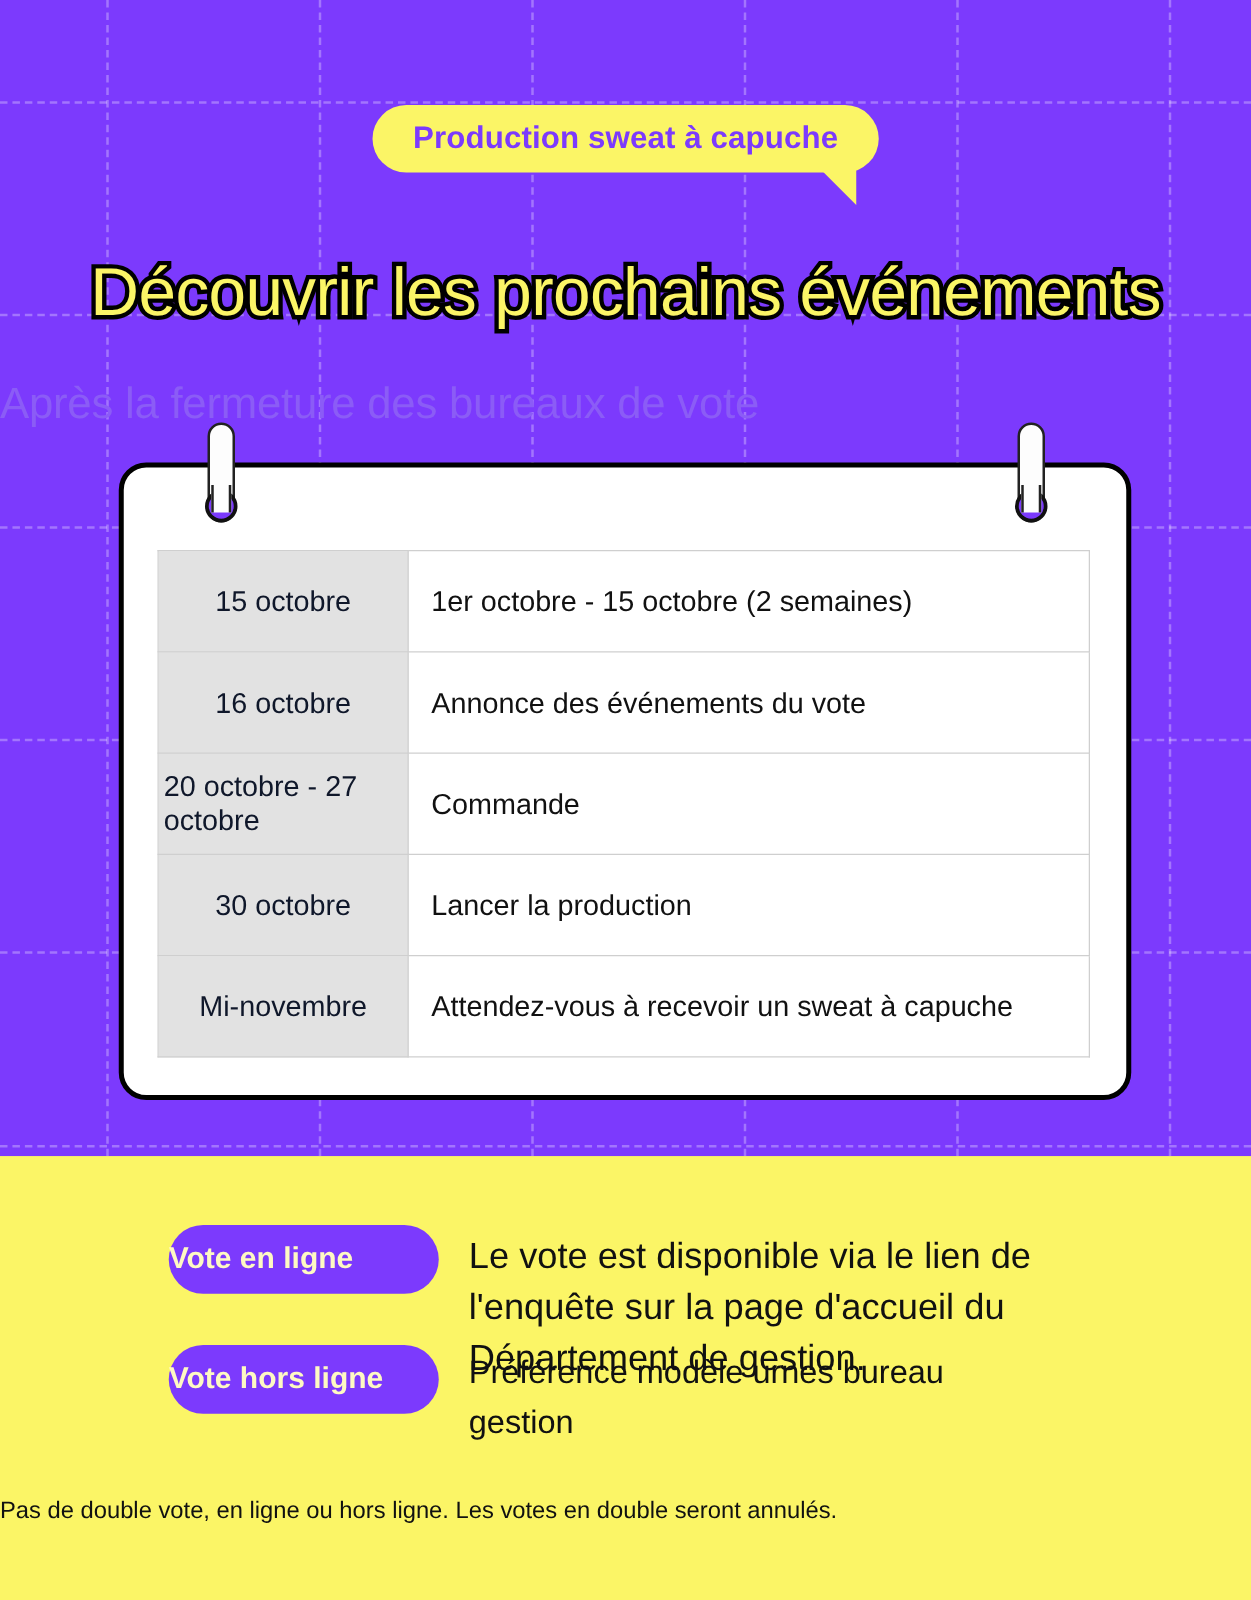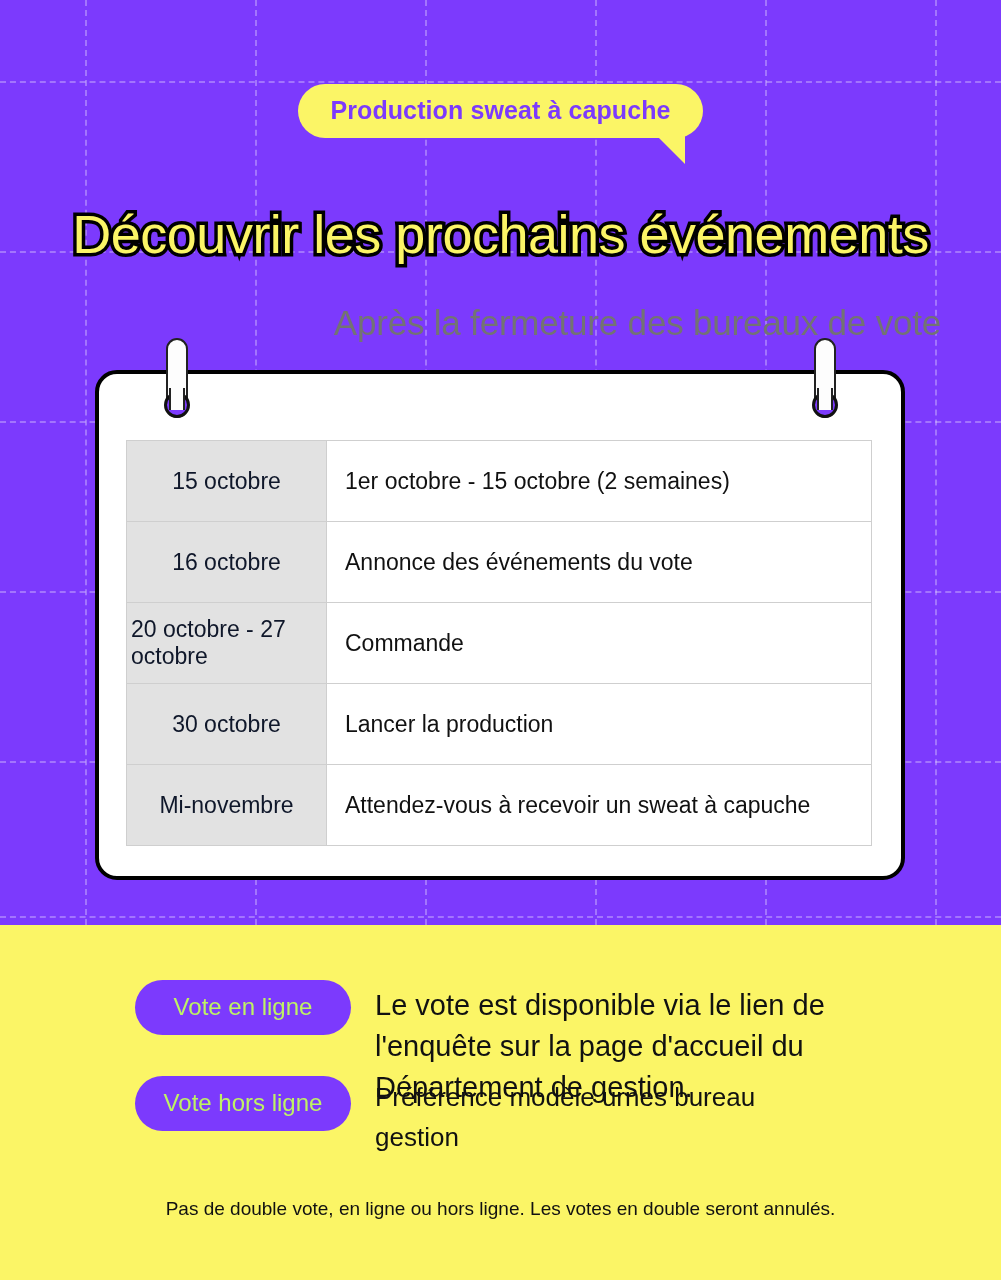--- a/index.html
+++ b/index.html
@@ -111,23 +111,23 @@
     line-height: 1.18;
     -webkit-text-stroke: 7px #000;
     paint-order: stroke fill;
     z-index: 4;
   }
   .subtitle {
     position: absolute;
     left: 0;
     top: 303px;
     width: 941px;
-    text-align: right;
+    text-align: left;
     font-size: 35px;
-    color: #737373;
+    color: #8b5cf6;
     letter-spacing: -0.2px;
     z-index: 4;
   }
 
   
   .card {
     position: absolute;
     left: 95px;
     top: 370px;
     width: 810px;
@@ -225,24 +225,23 @@
     position: absolute;
     display: flex;
     align-items: flex-start;
   }
   .note-row.r1 { left: 135px; top: 980px; }
   .note-row.r2 { left: 135px; top: 1076px; }
 
   .pill {
     flex: 0 0 auto;
     background: #7C3AFD;
-    color: #bef264;
-    font-weight: normal;
+    color: #fef9c3;
+    font-weight: bold;
     border-radius: 30px;
-    text-align: center;
     line-height: 1;
     box-sizing: border-box;
   }
   .pill.p1 { width: 216px; padding: 15px 0 16px 0; font-size: 24px; }
   .pill.p2 { width: 216px; padding: 15px 0 16px 0; font-size: 24px; }
 
   .note-text {
     color: #111111;
   }
   .note-text.t1 {
@@ -258,21 +257,21 @@
     line-height: 1.52;
     width: 470px;
     margin-top: 2px;
   }
 
   .footer-note {
     position: absolute;
     left: 0;
     top: 1198px;
     width: 1001px;
-    text-align: center;
+    text-align: left;
     font-size: 19px;
     color: #111111;
   }
 </style>
 </head>
 <body>
 
 <div id="poster">
 
   <div class="purple-panel">

